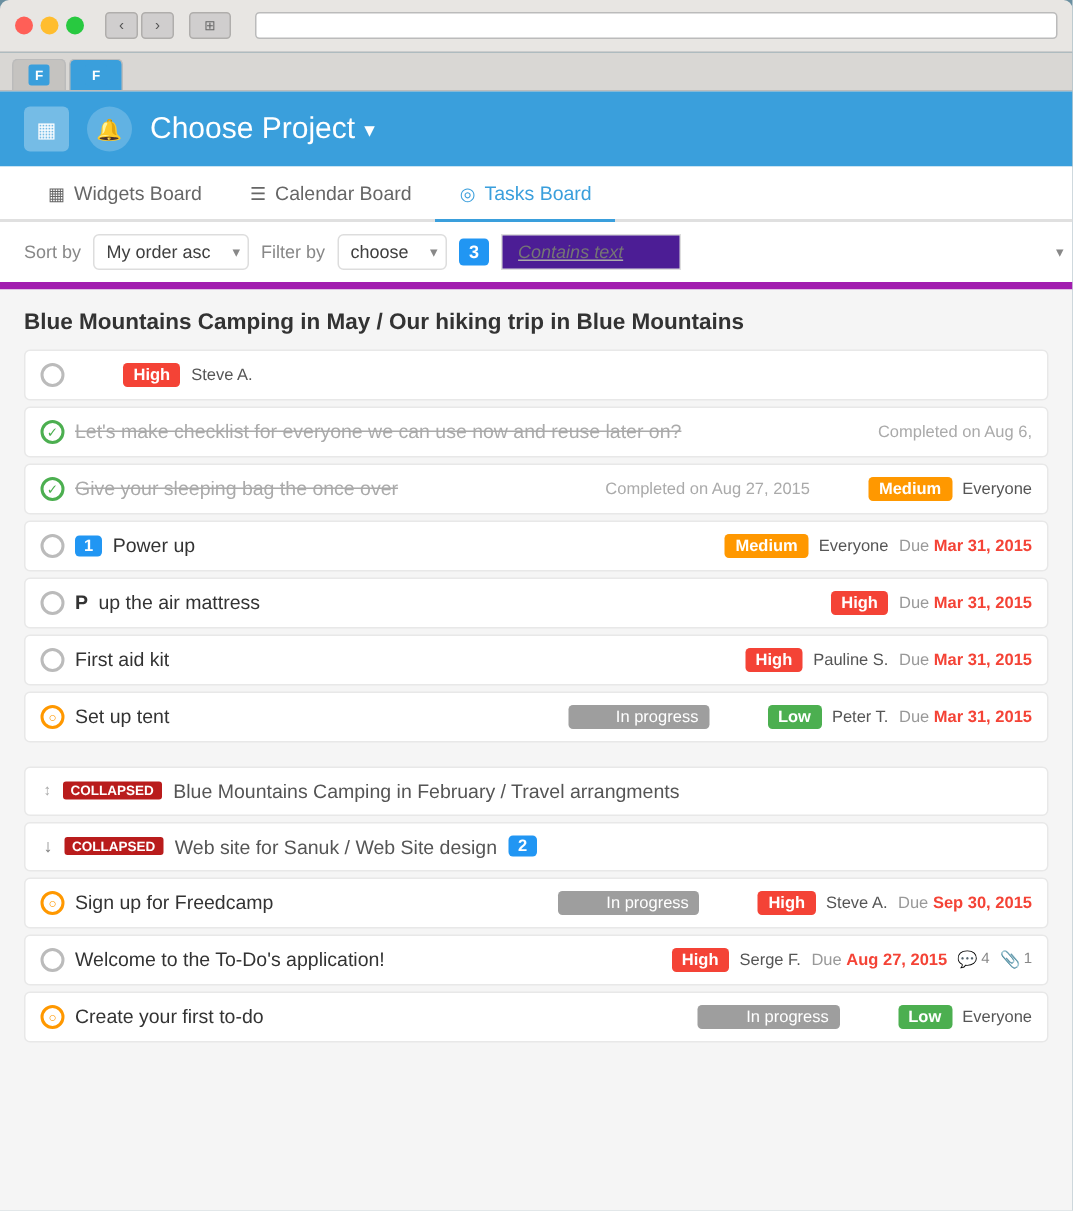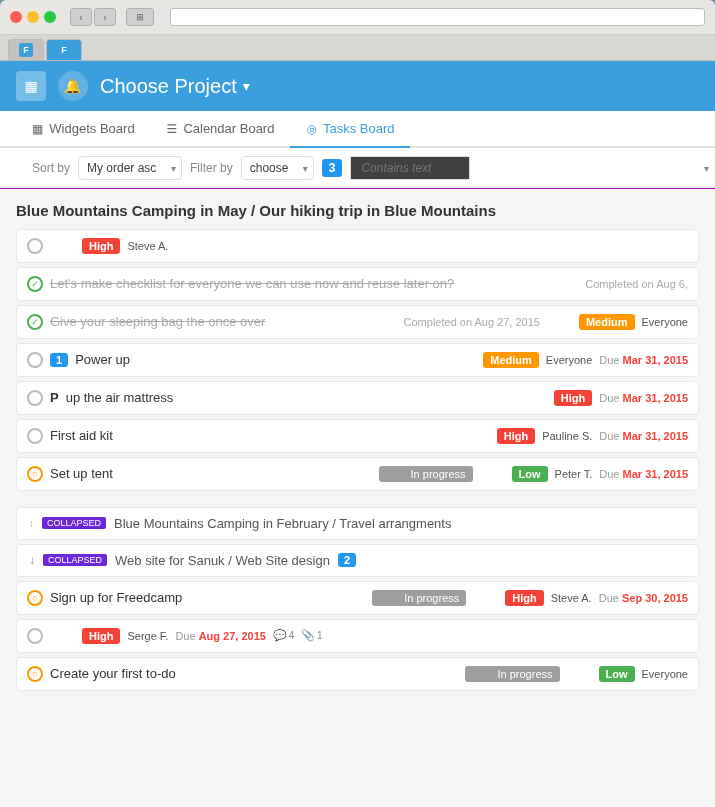--- a/index.html
+++ b/index.html
@@ -146,25 +146,25 @@
     }
     .board-tab.active {
       color: #3a9fdc;
       border-bottom-color: #3a9fdc;
     }
     .board-tab-icon { font-size: 12px; color: inherit; }
 
     
     .toolbar {
       background: white;
-      padding: 8px 32px;
+      padding: 8px 16px;
       display: flex;
       align-items: center;
       gap: 8px;
-      border-bottom: 1px solid #a21caf;
+      border-bottom: 5px solid #a21caf;
       font-size: 13px;
       color: #555;
     }
     .toolbar-label { color: #888; font-size: 12px; }
     .select-wrapper {
       position: relative;
       display: inline-flex;
       align-items: center;
     }
     .select-wrapper select {
@@ -192,22 +192,23 @@
       padding: 2px 7px;
       border-radius: 3px;
     }
     .text-filter {
       border: 1px solid #ddd;
       border-radius: 0;
       padding: 4px 10px;
       font-size: 12px;
       color: #aaa;
       font-style: italic;
-      background: #404040;
+      background: #4c1d95;
       width: 120px;
+      text-decoration: underline;
     }
 
     
     .main-content {
       flex: 1;
       overflow-y: auto;
       background: #f5f5f5;
       padding: 12px 16px;
     }
 
@@ -291,27 +292,27 @@
       border: 1px solid #e8e8e8;
       border-radius: 4px;
       padding: 8px 12px;
       margin-bottom: 4px;
       display: flex;
       align-items: center;
       gap: 8px;
       cursor: pointer;
     }
     .collapsed-badge {
-      background: #6d28d9;
+      background: #b91c1c;
       color: white;
       font-size: 9px;
       padding: 1px 5px;
       border-radius: 2px;
       text-transform: uppercase;
-      font-weight: 400;
+      font-weight: 700;
     }
     .collapsed-title {
       font-size: 13px;
       color: #555;
     }
     .number-badge {
       background: #2196F3;
       color: white;
       font-size: 11px;
       font-weight: bold;
@@ -490,20 +491,21 @@
         <div class="task-check in-progress" style="border-color:#ff9800;">○</div>
         <span class="task-text">Sign up for Freedcamp</span>
         <span class="tag tag-inprogress">In progress</span>
         <span class="tag tag-high">High</span>
         <span class="person-tag">Steve A.</span>
         <span class="task-meta">Due <span class="due-date">Sep 30, 2015</span></span>
       </div>
 
       <div class="task-item">
         <div class="task-check pending"></div>
+        <span class="task-text">Welcome to the To-Do's application!</span>
         <span class="tag tag-high">High</span>
         <span class="person-tag">Serge F.</span>
         <span class="task-meta">Due <span class="due-date">Aug 27, 2015</span></span>
         <span class="count-icon">💬 <span>4</span></span>
         <span class="count-icon">📎 <span>1</span></span>
       </div>
 
       <div class="task-item">
         <div class="task-check in-progress" style="border-color:#ff9800;">○</div>
         <span class="task-text">Create your first to-do</span>

